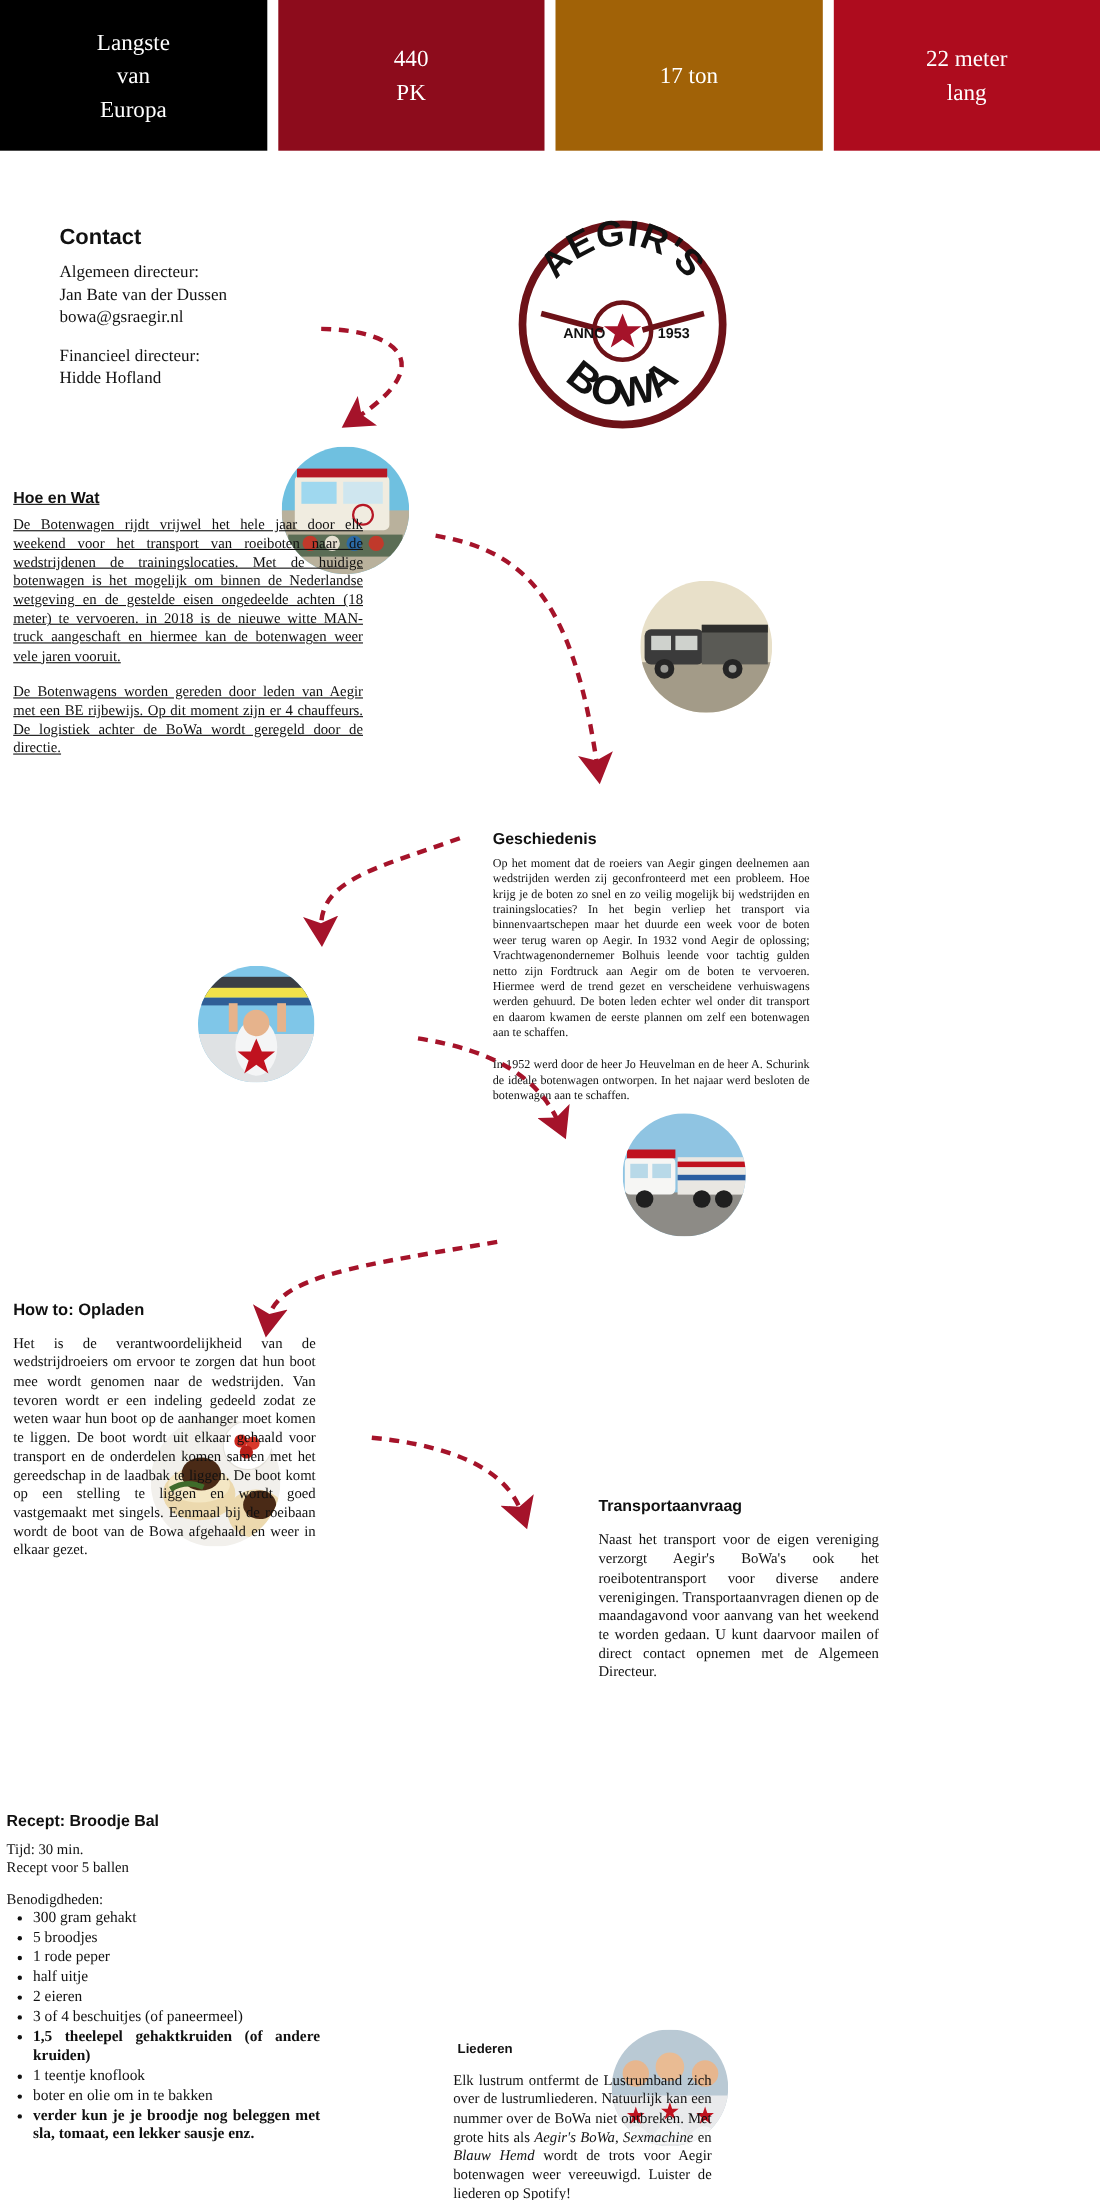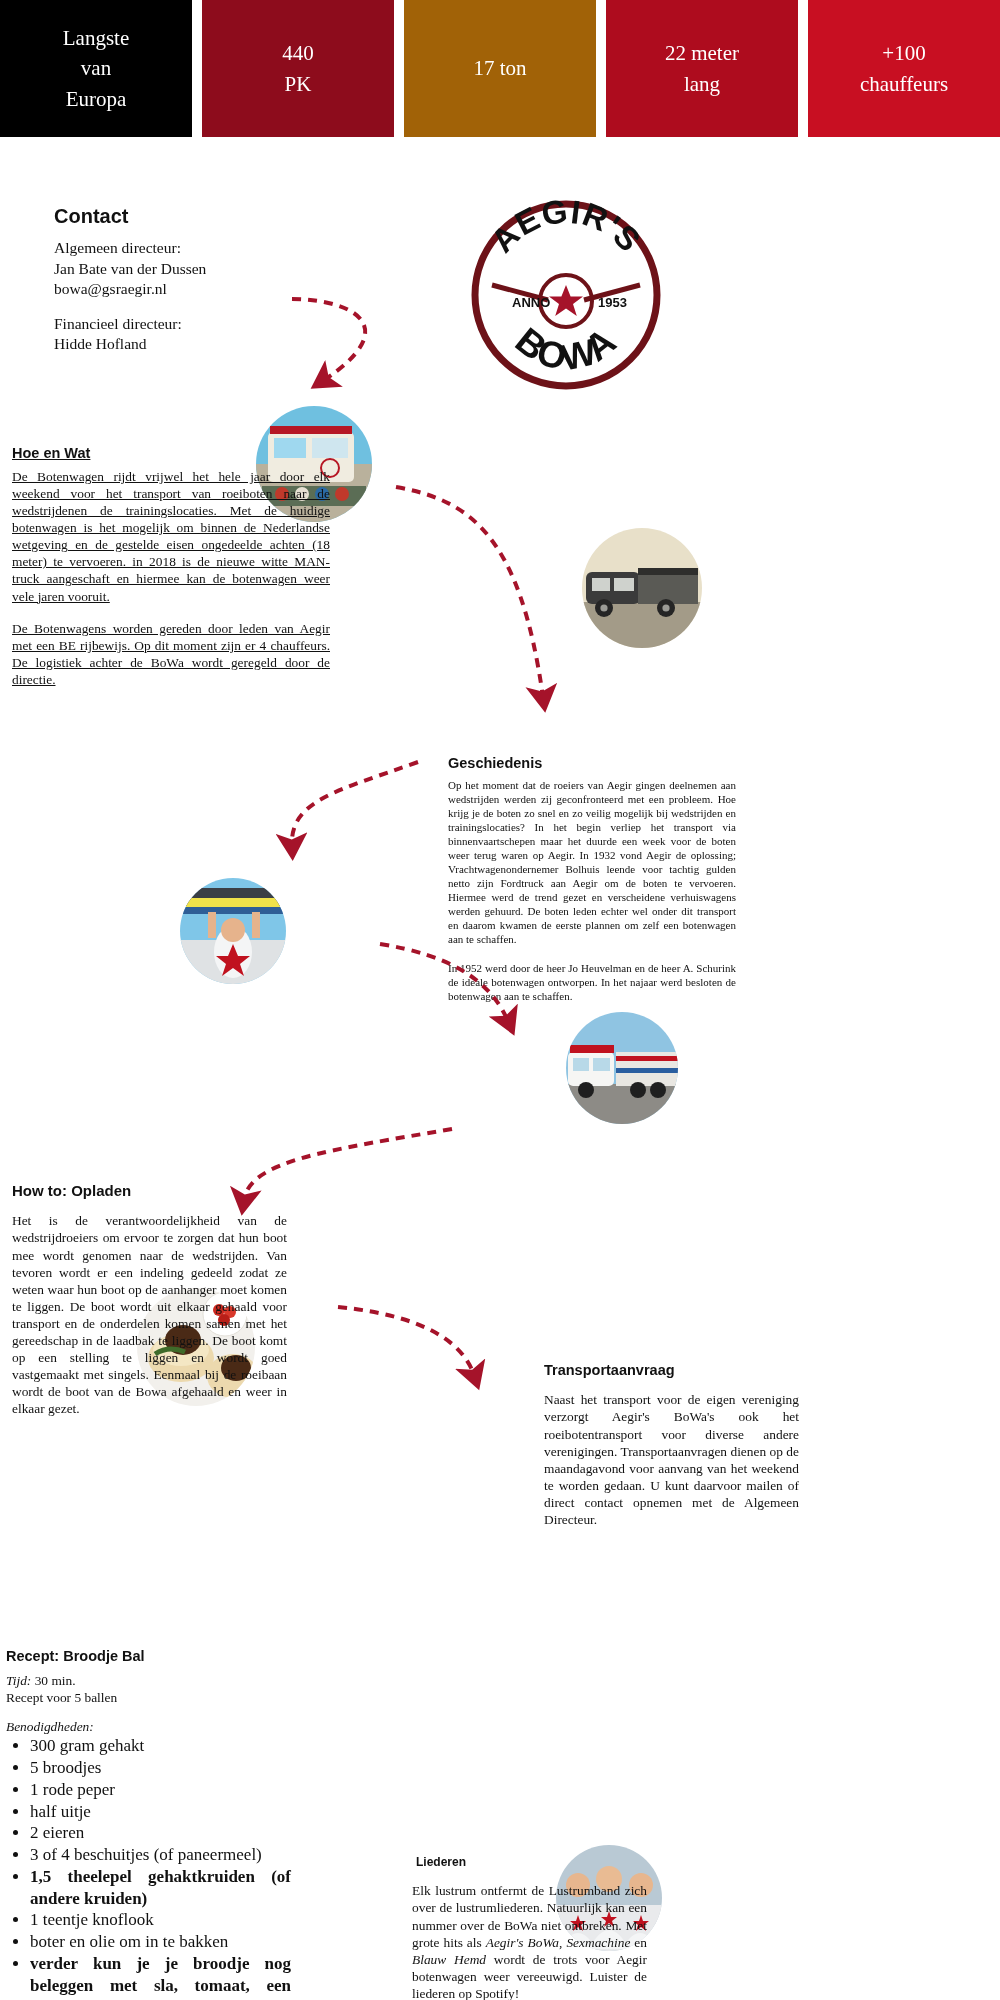--- a/index.html
+++ b/index.html
@@ -72,23 +72,23 @@
 
   
   #transport { position:absolute; left:544px; top:1362px; width:255px; }
   #transport .sec-head { font-size:14.5px; margin-bottom:7px; }
   #transport .body-txt { font-size:13.4px; line-height:1.275; }
 
   
   #recept { position:absolute; left:6px; top:1648px; width:285px; }
   #recept .sec-head { font-size:14.5px; margin-bottom:8px; }
   #recept .body-txt { font-size:13.4px; line-height:1.28; }
-  #recept .ital { font-style:italic; }
+  #recept .ital { }
   #recept ul { margin:0; padding-left:24px; }
-  #recept li { font-size:17px; line-height:1.28; margin:0; }
+  #recept li { font-size:14px; line-height:1.28; margin:0; }
   #recept li.j { text-align:justify;font-weight:bold; }
   #recept .spacer { height:12px; }
 
   
   #liederen { position:absolute; left:412px; top:1855px; width:235px; }
   #liederen .sec-head { font-size:12px; margin-bottom:2px; padding-left:4px;}
   #liederen .body-txt { font-size:13.4px; line-height:1.275; }
   #liederen i { font-style:italic; }
 
   
@@ -113,24 +113,20 @@
   <div class="stat-box" style="background: rgb(141, 12, 28);">
     <span>440
 PK</span>
   </div>
   <div class="stat-box" style="background: #a16207;">
     <span>17 ton</span>
   </div>
   <div class="stat-box" style="background: rgb(174, 12, 30);">
     <span>22 meter
 lang</span>
-  </div>
-  <div class="stat-box" style="background: rgb(200, 15, 34);">
-    <span>+100
-chauffeurs</span>
   </div>
 </div>
 
 <div id="contact">
   <div class="sec-head">Contact</div>
   <div class="body-txt">Algemeen directeur:</div>
   <div class="body-txt">Jan Bate van der Dussen</div>
   <div class="body-txt">bowa@gsraegir.nl</div>
   <div class="gap"></div>
   <div class="body-txt">Financieel directeur:</div>

